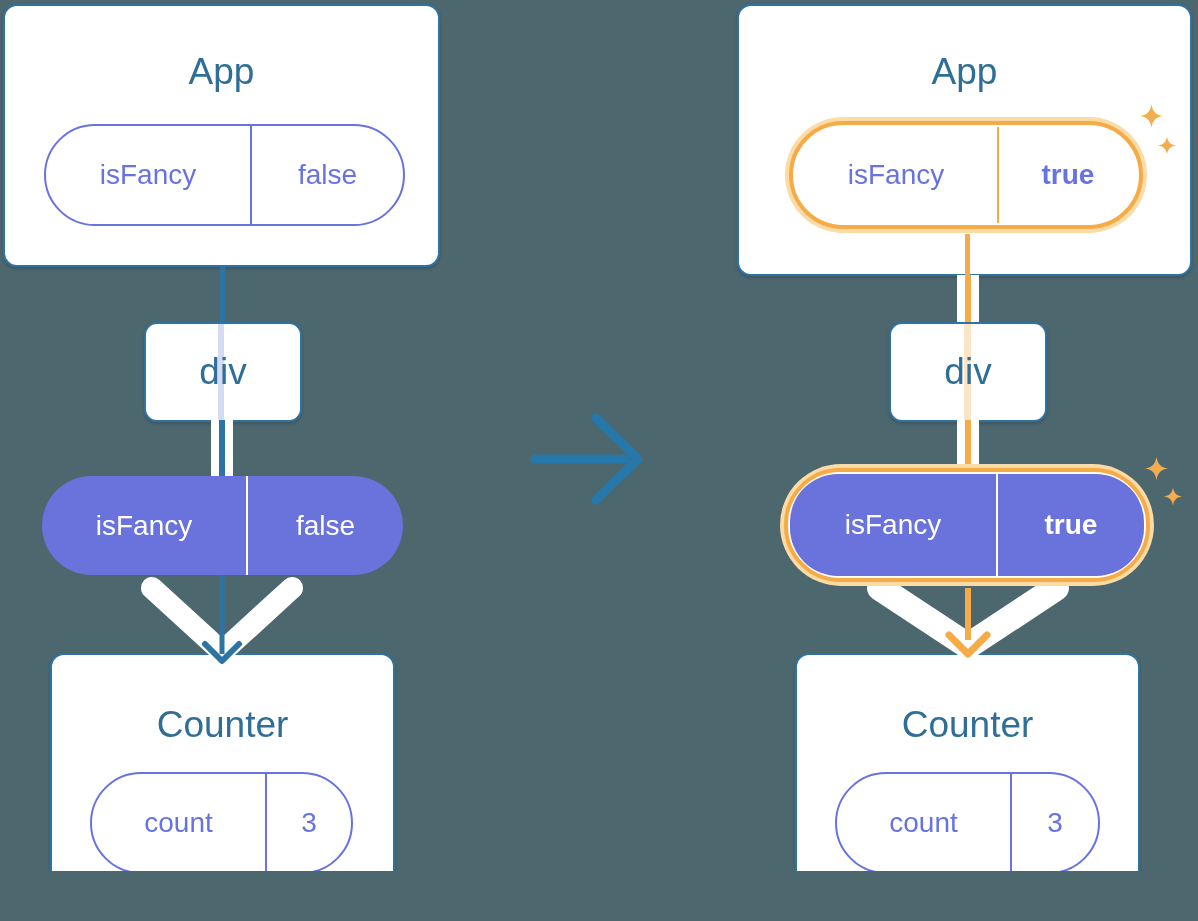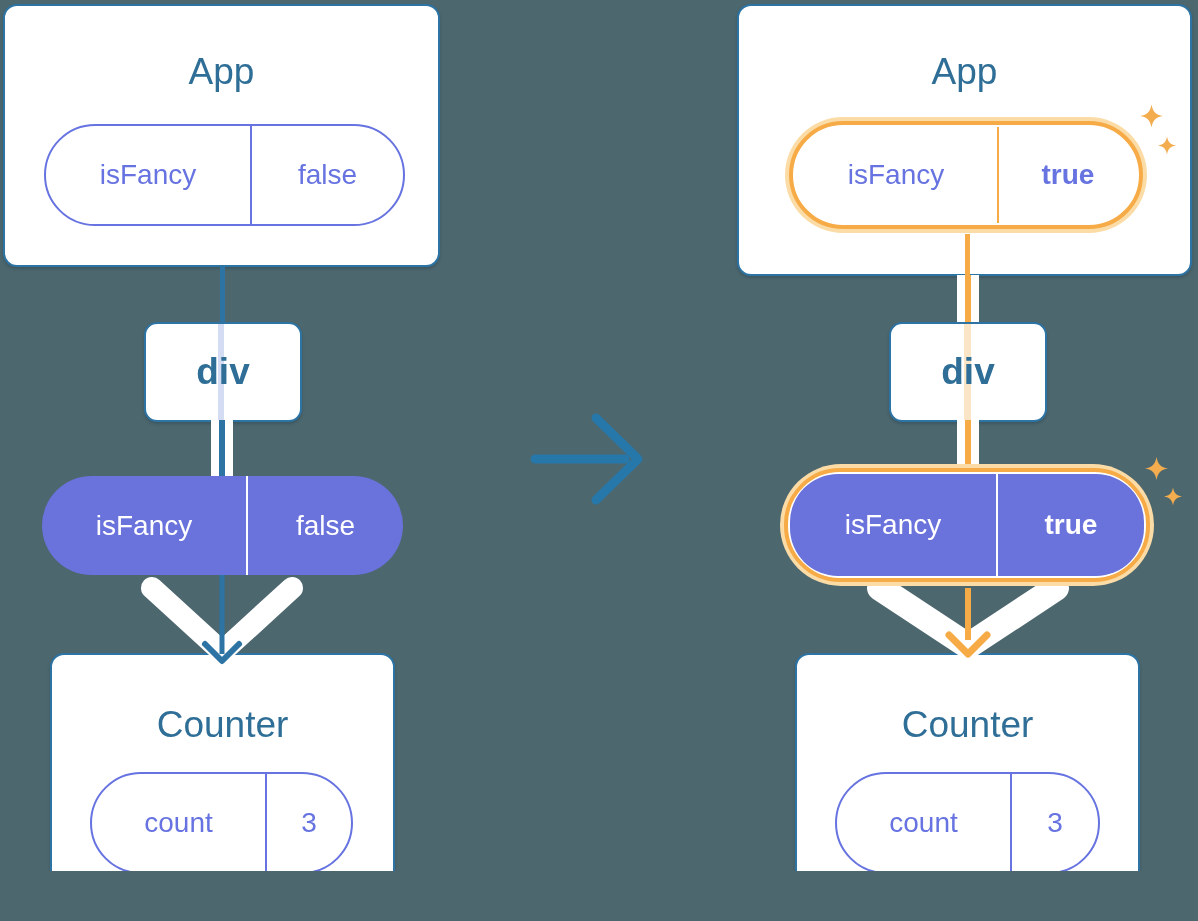--- a/index.html
+++ b/index.html
@@ -17,21 +17,21 @@
   }
   html,body{margin:0;padding:0;}
   body{background:var(--bg);font-family:"Liberation Sans","DejaVu Sans",sans-serif;}
   .stage{position:relative;width:1198px;height:871px;background:var(--bg);overflow:hidden;}
 
   .card{position:absolute;background:#fff;border:2.5px solid var(--teal);border-radius:14px;
         box-shadow:0 2px 3px rgba(20,45,70,.28);box-sizing:border-box;}
   .title{position:absolute;left:0;width:100%;text-align:center;font-size:37px;font-weight:500;
          color:var(--heading);line-height:1.1;}
   .nodelabel{position:absolute;inset:0;display:flex;align-items:center;justify-content:center;
-         font-size:37px;font-weight:700;color:var(--heading);}
+         font-size:37px;font-weight:400;color:var(--heading);}
 
   .pill{position:absolute;display:flex;box-sizing:border-box;border-radius:52px;overflow:hidden;}
   .pill .cell{display:flex;align-items:center;justify-content:center;font-size:28px;box-sizing:border-box;}
   .pill.outline{border:2px solid var(--purple);background:#fff;color:var(--purple);}
   .pill.outline .c1{border-right:2px solid var(--purple);}
   .pill.solid{background:var(--purple-fill);color:#fff;}
   .pill.solid .c1{border-right:2.5px solid #fff;}
   .bold{font-weight:700;}
 
   

